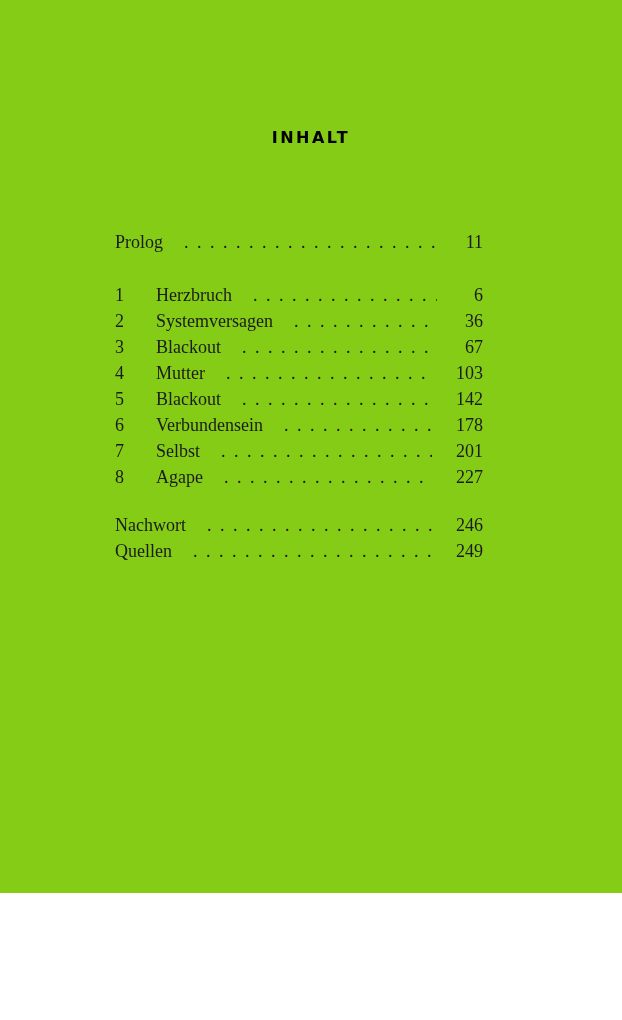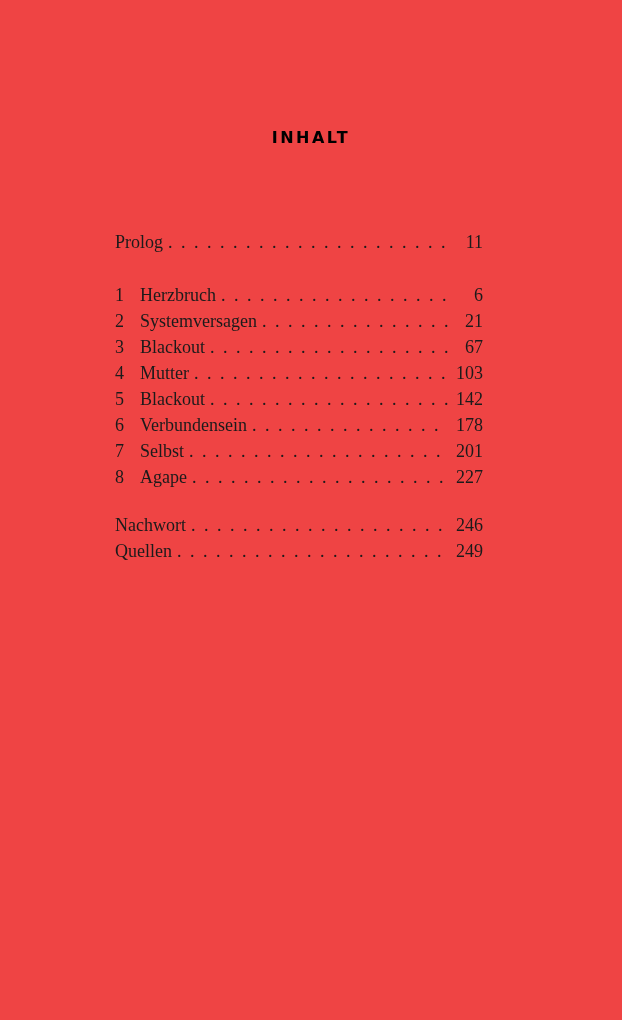--- a/index.html
+++ b/index.html
@@ -12,22 +12,22 @@
     height: 1020px;
     position: relative;
     font-family: "Liberation Serif", "DejaVu Serif", serif;
     color: #1b1b1b;
     overflow: hidden;
   }
   .page {
     position: absolute;
     top: 0; left: 0;
     width: 622px;
-    height: 1020px;
-    background: #ef4444;
+    height: 893px;
+    background: #84cc16;
   }
   .title {
     position: absolute;
     top: 128px;
     left: 0;
     width: 100%;
     text-align: center;
     font-family: "DejaVu Sans", "Liberation Sans", sans-serif;
     font-weight: 700;
     font-size: 16px;
@@ -42,20 +42,21 @@
     font-size: 18px;
     font-variant-numeric: oldstyle-nums;
     font-feature-settings: "onum" 1;
   }
   .row {
     display: flex;
     align-items: center;
     line-height: 26px;
     height: 26px;
     white-space: nowrap;
+    gap: 16px;
   }
   .row.prolog {
     margin-bottom: 27px;
   }
   .row.backmatter-first {
     margin-top: 22px;
   }
   .num {
     width: 25px;
     flex: 0 0 25px;
@@ -104,21 +105,21 @@
       <span class="num">1</span>
       <span class="label">Herzbruch</span>
       <span class="dots"></span>
       <span class="pagenum">6</span>
     </div>
 
     <div class="row chapter">
       <span class="num">2</span>
       <span class="label">Systemversagen</span>
       <span class="dots"></span>
-      <span class="pagenum">21</span>
+      <span class="pagenum">36</span>
     </div>
 
     <div class="row chapter">
       <span class="num">3</span>
       <span class="label">Blackout</span>
       <span class="dots"></span>
       <span class="pagenum">67</span>
     </div>
 
     <div class="row chapter">

